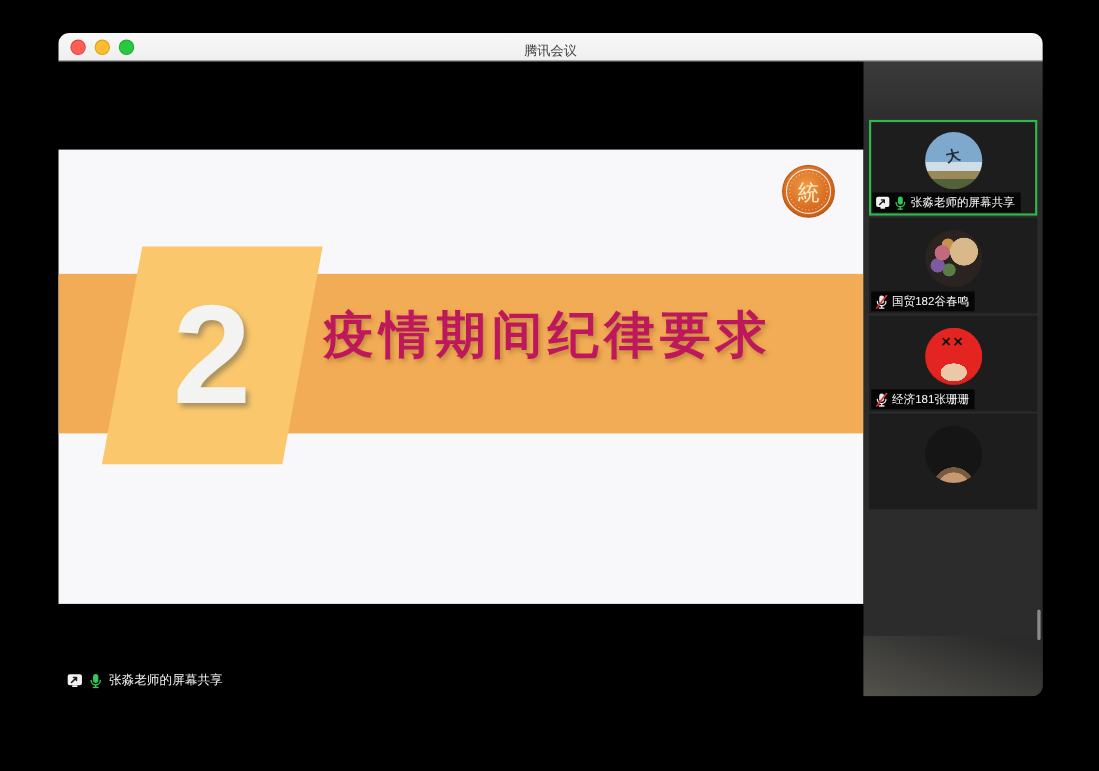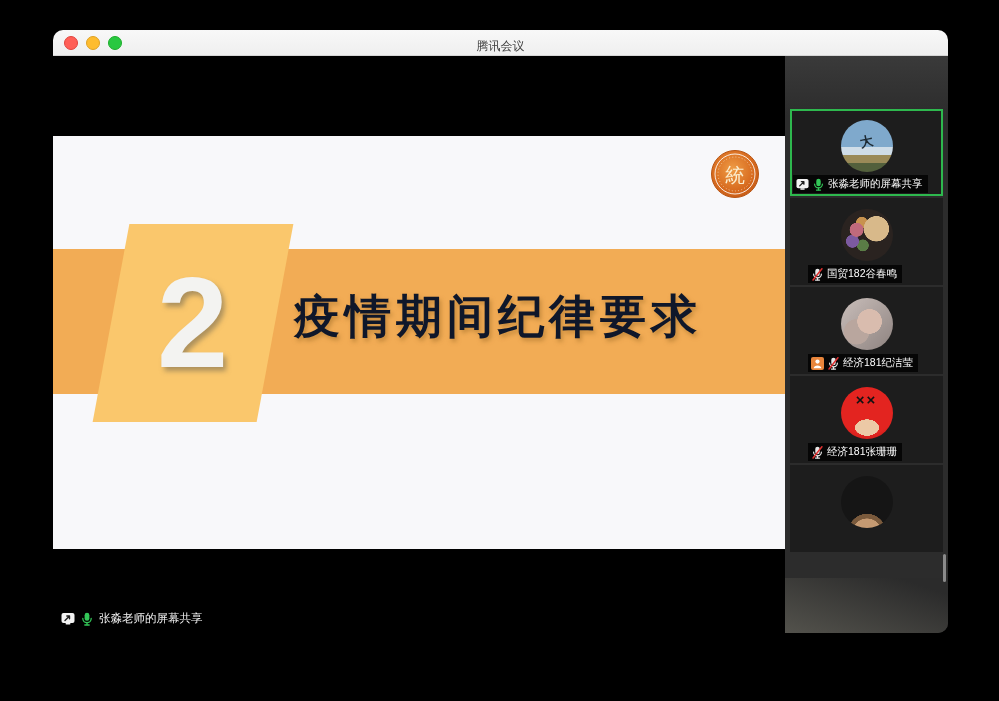--- a/index.html
+++ b/index.html
@@ -35,41 +35,41 @@
   .band{position:absolute;left:0;top:113px;width:732px;height:145px;background:#F2AC55;}
   .para{
     position:absolute;left:58px;top:88px;width:164px;height:198px;background:#FAC76C;
     transform:skewX(-10.5deg);display:flex;align-items:center;justify-content:center;
   }
   .para .num{
     transform:skewX(10.5deg);font-size:128px;font-weight:bold;color:#F3F3F1;line-height:1;
     text-shadow:3px 4px 5px rgba(110,100,80,.55);
   }
   .slide-title{
-    position:absolute;left:210px;top:150px;width:470px;text-align:center;
-    font-size:46px;font-weight:bold;color:#0f172a;letter-spacing:5px;line-height:60px;
+    position:absolute;left:210px;top:138px;width:470px;text-align:center;
+    font-size:46px;font-weight:bold;color:#be185d;letter-spacing:5px;line-height:60px;
     text-shadow:2px 3px 4px rgba(160,110,40,.55);white-space:nowrap;
   }
   .seal{position:absolute;top:13px;right:25px;width:50px;height:50px;}
   
   .share-banner{
     position:absolute;left:4px;bottom:5px;display:flex;align-items:center;gap:5px;
     color:#f2f2f2;font-size:11.5px;padding:2px 4px;
   }
   
   .spacer-top{height:53px;}
   .tile{
     position:relative;margin:0 5px 2px 5px;height:87px;background:#1d1d1d;
     box-sizing:border-box;overflow:hidden;
   }
   .tile.active{border:2px solid #2EB84E;}
   .avatar{position:absolute;left:50%;top:11px;margin-left:-26px;width:52px;height:52px;border-radius:50%;overflow:hidden;}
   .tile.active .avatar{top:9px;}
   .name-bar{
-    position:absolute;left:18px;bottom:2px;max-width:148px;display:flex;align-items:center;gap:3px;
+    position:absolute;left:2px;bottom:2px;max-width:148px;display:flex;align-items:center;gap:3px;
     background:rgba(0,0,0,.78);padding:2px 5px 2px 3px;color:#fff;font-size:10.5px;white-space:nowrap;
   }
   .tile.active .name-bar{left:1px;bottom:1px;}
   .fade-bottom{
     position:absolute;left:0;right:0;bottom:0;height:55px;
     background:linear-gradient(to top right,#53524c,#2b2b2b 85%);
   }
   .scroll-thumb{position:absolute;right:2px;top:498px;width:3px;height:28px;border-radius:2px;background:#8a8a8a;}
   
   .av1{background:linear-gradient(#7fa9cc 0 52%,#cfdde8 52% 68%,#9a8a58 68% 82%,#53603c 82% 100%);
@@ -199,32 +199,20 @@
       <div class="tile">
         <div class="avatar av2"></div>
         <div class="name-bar">
           <svg class="icn" width="13" height="13" viewBox="0 0 14 14">
               <use href="#ico-mic-muted"></use>
             </svg>
           <span>国贸182谷春鸣</span>
         </div>
       </div>
 
-      <div class="tile">
-        <div class="avatar av3"></div>
-        <div class="name-bar">
-          <svg class="icn" width="13" height="13" viewBox="0 0 13 13">
-              <use href="#ico-person-badge"></use>
-            </svg>
-          <svg class="icn" width="13" height="13" viewBox="0 0 14 14">
-              <use href="#ico-mic-muted"></use>
-            </svg>
-          <span>经济181纪洁莹</span>
-        </div>
-      </div>
 
       <div class="tile">
         <div class="avatar av4">
             <span class="xx">××</span>
           </div>
         <div class="name-bar">
           <svg class="icn" width="13" height="13" viewBox="0 0 14 14">
               <use href="#ico-mic-muted"></use>
             </svg>
           <span>经济181张珊珊</span>

